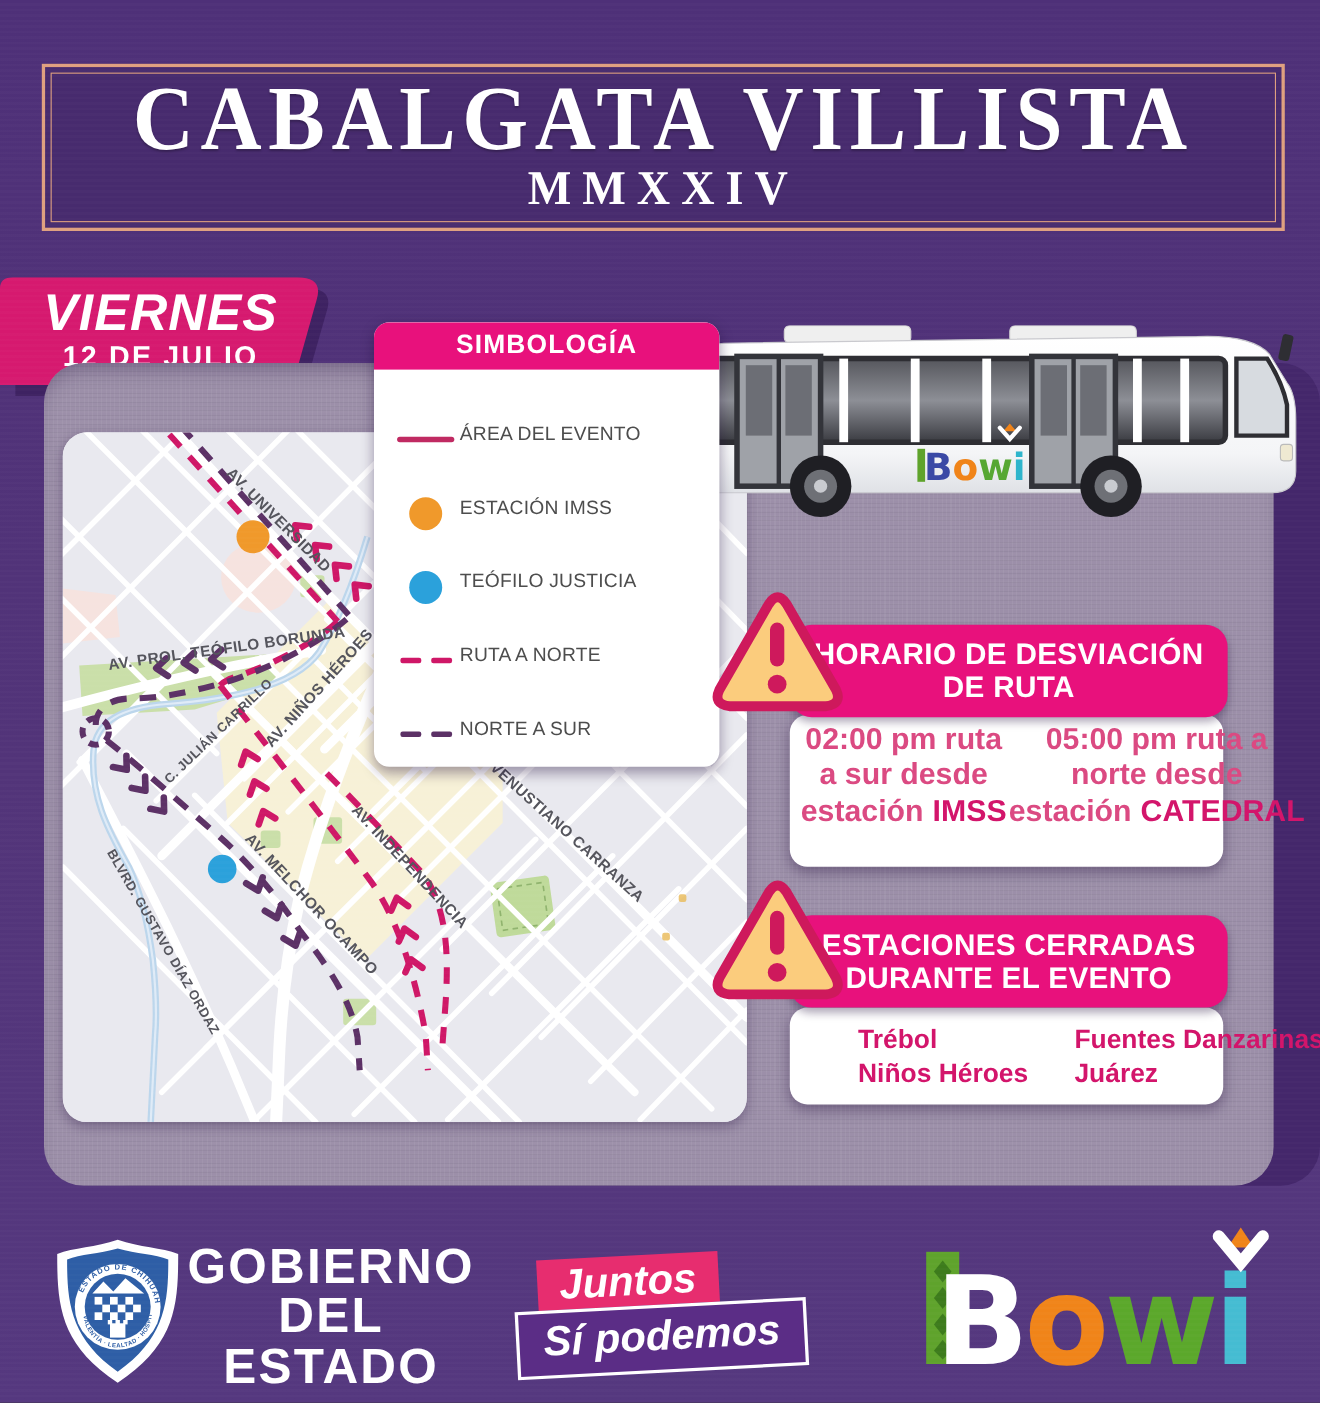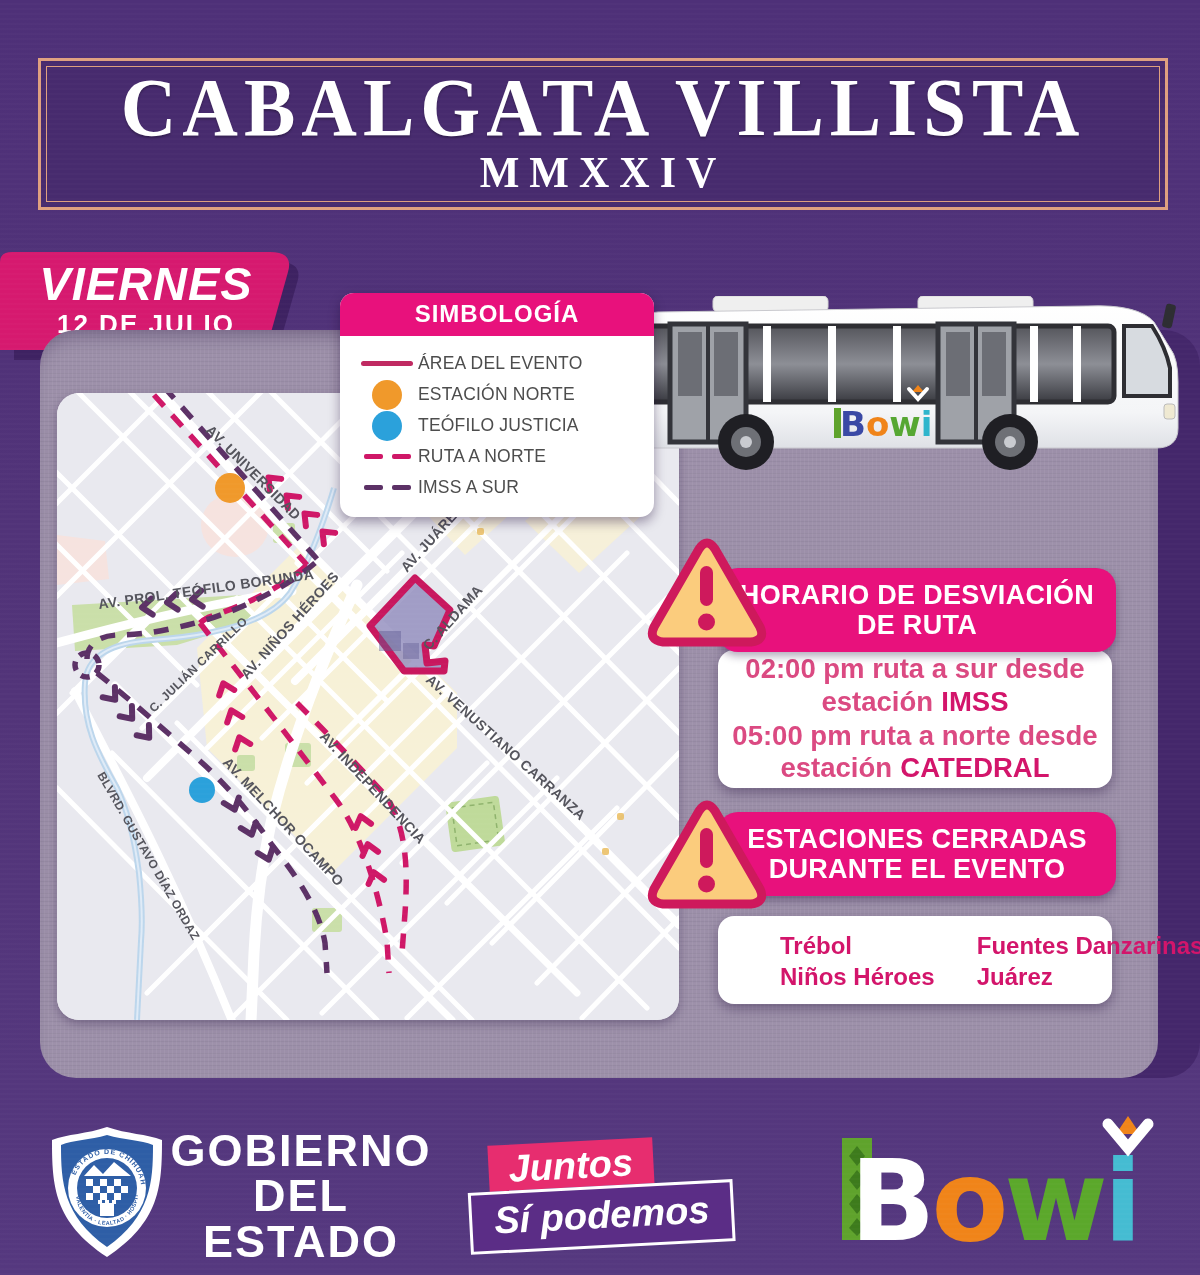--- a/index.html
+++ b/index.html
@@ -56,21 +56,21 @@
   
   .legend{
     position:absolute;left:340px;top:293px;width:314px;border-radius:14px;
     background:#fff;box-shadow:0 5px 12px rgba(30,10,55,.4);overflow:hidden;z-index:6;
   }
   .legend-header{
     background:#e8117c;color:#fff;text-align:center;font-size:24px;font-weight:700;
     letter-spacing:1px;padding:7px 0 8px;
   }
   .legend-body{padding:12px 14px 14px 16px;}
-  .legend-row{display:flex;align-items:center;height:31px;}
+  .legend-row{display:flex;height:31px;margin-top:36px;}
   .legend-ico{width:62px;display:flex;justify-content:center;align-items:center;flex:none;}
   .legend-label{color:#4d4d4d;font-size:17.5px;letter-spacing:.2px;white-space:nowrap;}
   .ico-line{width:52px;height:5px;border-radius:3px;background:#c02a62;}
   .ico-dot{width:30px;height:30px;border-radius:50%;}
   .ico-dot.orange{background:#f0992b;}
   .ico-dot.blue{background:#2ba1db;}
   .ico-dash{display:flex;gap:9px;}
   .ico-dash i{display:block;width:19px;height:5px;border-radius:2px;}
   .ico-dash.norte i{background:#cf1767;}
   .ico-dash.sur i{background:#5c3166;}
@@ -79,26 +79,26 @@
   
   .alert-tri{position:absolute;width:122px;height:118px;z-index:6;}
   .tri1{left:646px;top:536px;}
   .tri2{left:646px;top:798px;}
   .alert-header{
     position:absolute;left:718px;width:398px;height:84px;background:#e8117c;border-radius:20px;
     color:#fff;display:flex;flex-direction:column;align-items:center;justify-content:center;
     font-size:27px;font-weight:700;line-height:1.12;letter-spacing:.3px;z-index:5;
     box-shadow:0 4px 8px rgba(30,10,55,.35);
   }
-  .ah1{top:568px;} .ah2{top:812px;}
+  .ah1{top:568px;} .ah2{top:832px;}
   .alert-card{
     position:absolute;left:718px;width:394px;background:#fff;border-radius:16px;
     box-shadow:0 5px 12px rgba(30,10,55,.35);z-index:4;
   }
-  .ac1{top:650px;height:138px;display:flex;flex-direction:column;justify-content:center;gap:2px;padding:6px 10px;box-sizing:border-box;}
+  .ac1{top:650px;height:138px;display:flex;justify-content:flex-start;gap:2px;padding:6px 10px;box-sizing:border-box;}
   .h-line{color:#db4a82;font-size:27.5px;font-weight:700;text-align:center;line-height:1.18;}
   .h-line b{color:#d3156b;font-weight:900;margin-left:.3em;}
   .ac2{top:916px;height:88px;box-sizing:border-box;padding:16px 20px 10px 62px;}
   .stations-grid{
     display:grid;grid-template-columns:max-content max-content;column-gap:42px;row-gap:3px;
     color:#d3156b;font-size:24px;font-weight:700;
   }
   
   .shield{position:absolute;left:46px;top:1124px;width:122px;height:138px;}
   .gov{position:absolute;left:160px;top:1128px;width:282px;text-align:center;color:#fff;}
@@ -291,21 +291,21 @@
       <div class="legend-row">
         <span class="legend-ico">
             <span class="ico-line"></span>
           </span>
         <span class="legend-label">ÁREA DEL EVENTO</span>
       </div>
       <div class="legend-row">
         <span class="legend-ico">
             <span class="ico-dot orange"></span>
           </span>
-        <span class="legend-label">ESTACIÓN NORTE</span>
+        <span class="legend-label">ESTACIÓN IMSS</span>
       </div>
       <div class="legend-row">
         <span class="legend-ico">
             <span class="ico-dot blue"></span>
           </span>
         <span class="legend-label">TEÓFILO JUSTICIA</span>
       </div>
       <div class="legend-row">
         <span class="legend-ico">
             <span class="ico-dash norte">
@@ -315,21 +315,21 @@
           </span>
         <span class="legend-label">RUTA A NORTE</span>
       </div>
       <div class="legend-row">
         <span class="legend-ico">
             <span class="ico-dash sur">
               <i></i>
               <i></i>
             </span>
           </span>
-        <span class="legend-label">IMSS A SUR</span>
+        <span class="legend-label">NORTE A SUR</span>
       </div>
     </div>
   </div>
 
   <svg class="bus" viewBox="0 0 575 175">
     <defs>
       <linearGradient id="busBody" x1="0" y1="0" x2="0" y2="1">
         <stop offset="0" stop-color="#ffffff"></stop>
           <stop offset=".75" stop-color="#f4f5f7"></stop>
           <stop offset="1" stop-color="#dfe1e6"></stop>

